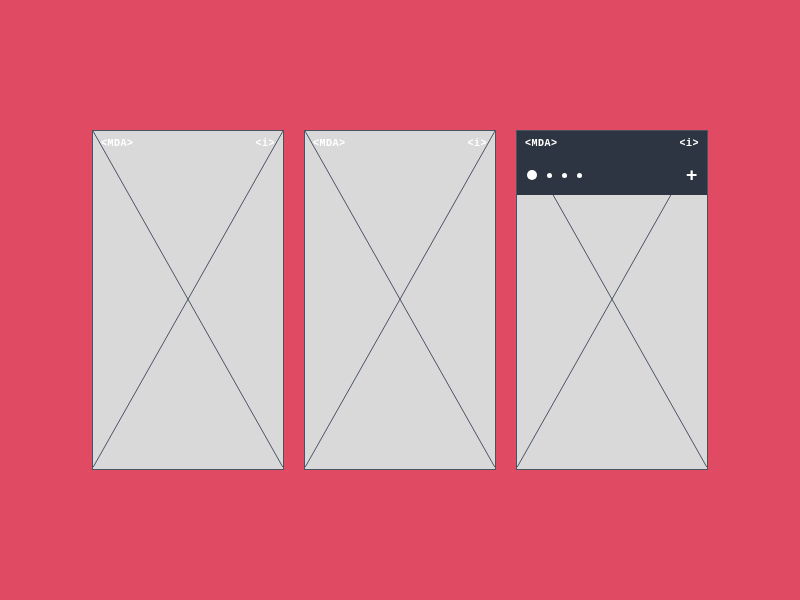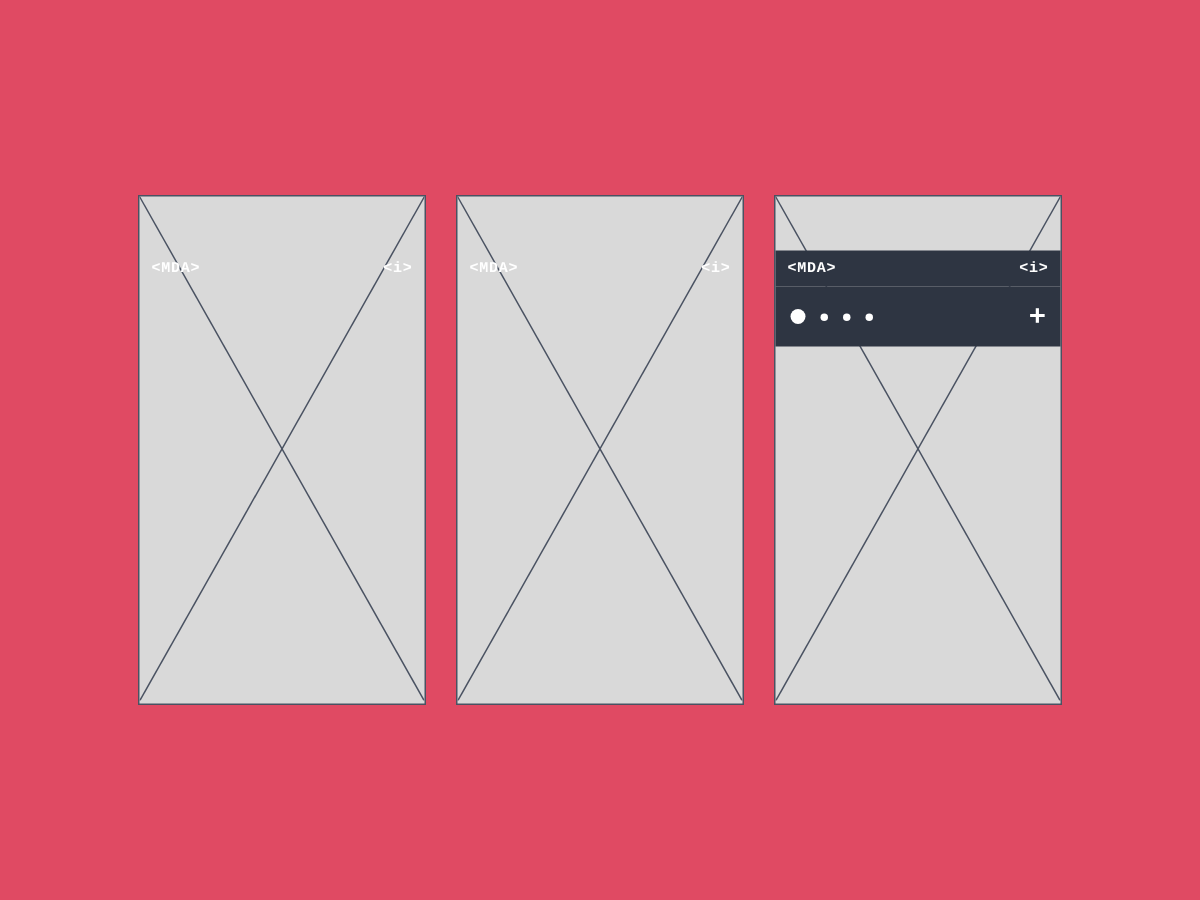--- a/index.html
+++ b/index.html
@@ -29,21 +29,20 @@
     position: relative;
     height: 24px;
     display: flex;
     align-items: center;
     justify-content: space-between;
     padding: 0 8px;
     font-size: 10px;
     font-weight: bold;
     letter-spacing: 0.5px;
     color: #fff;
-    margin-top: 36px;
   }
   .header.transparent { background: transparent; }
   .header.dark { background: #2e3542; height: 24px; }
   .toolbar {
     position: relative;
     background: #2e3542;
     height: 40px;
     display: flex;
     align-items: center;
     justify-content: space-between;

